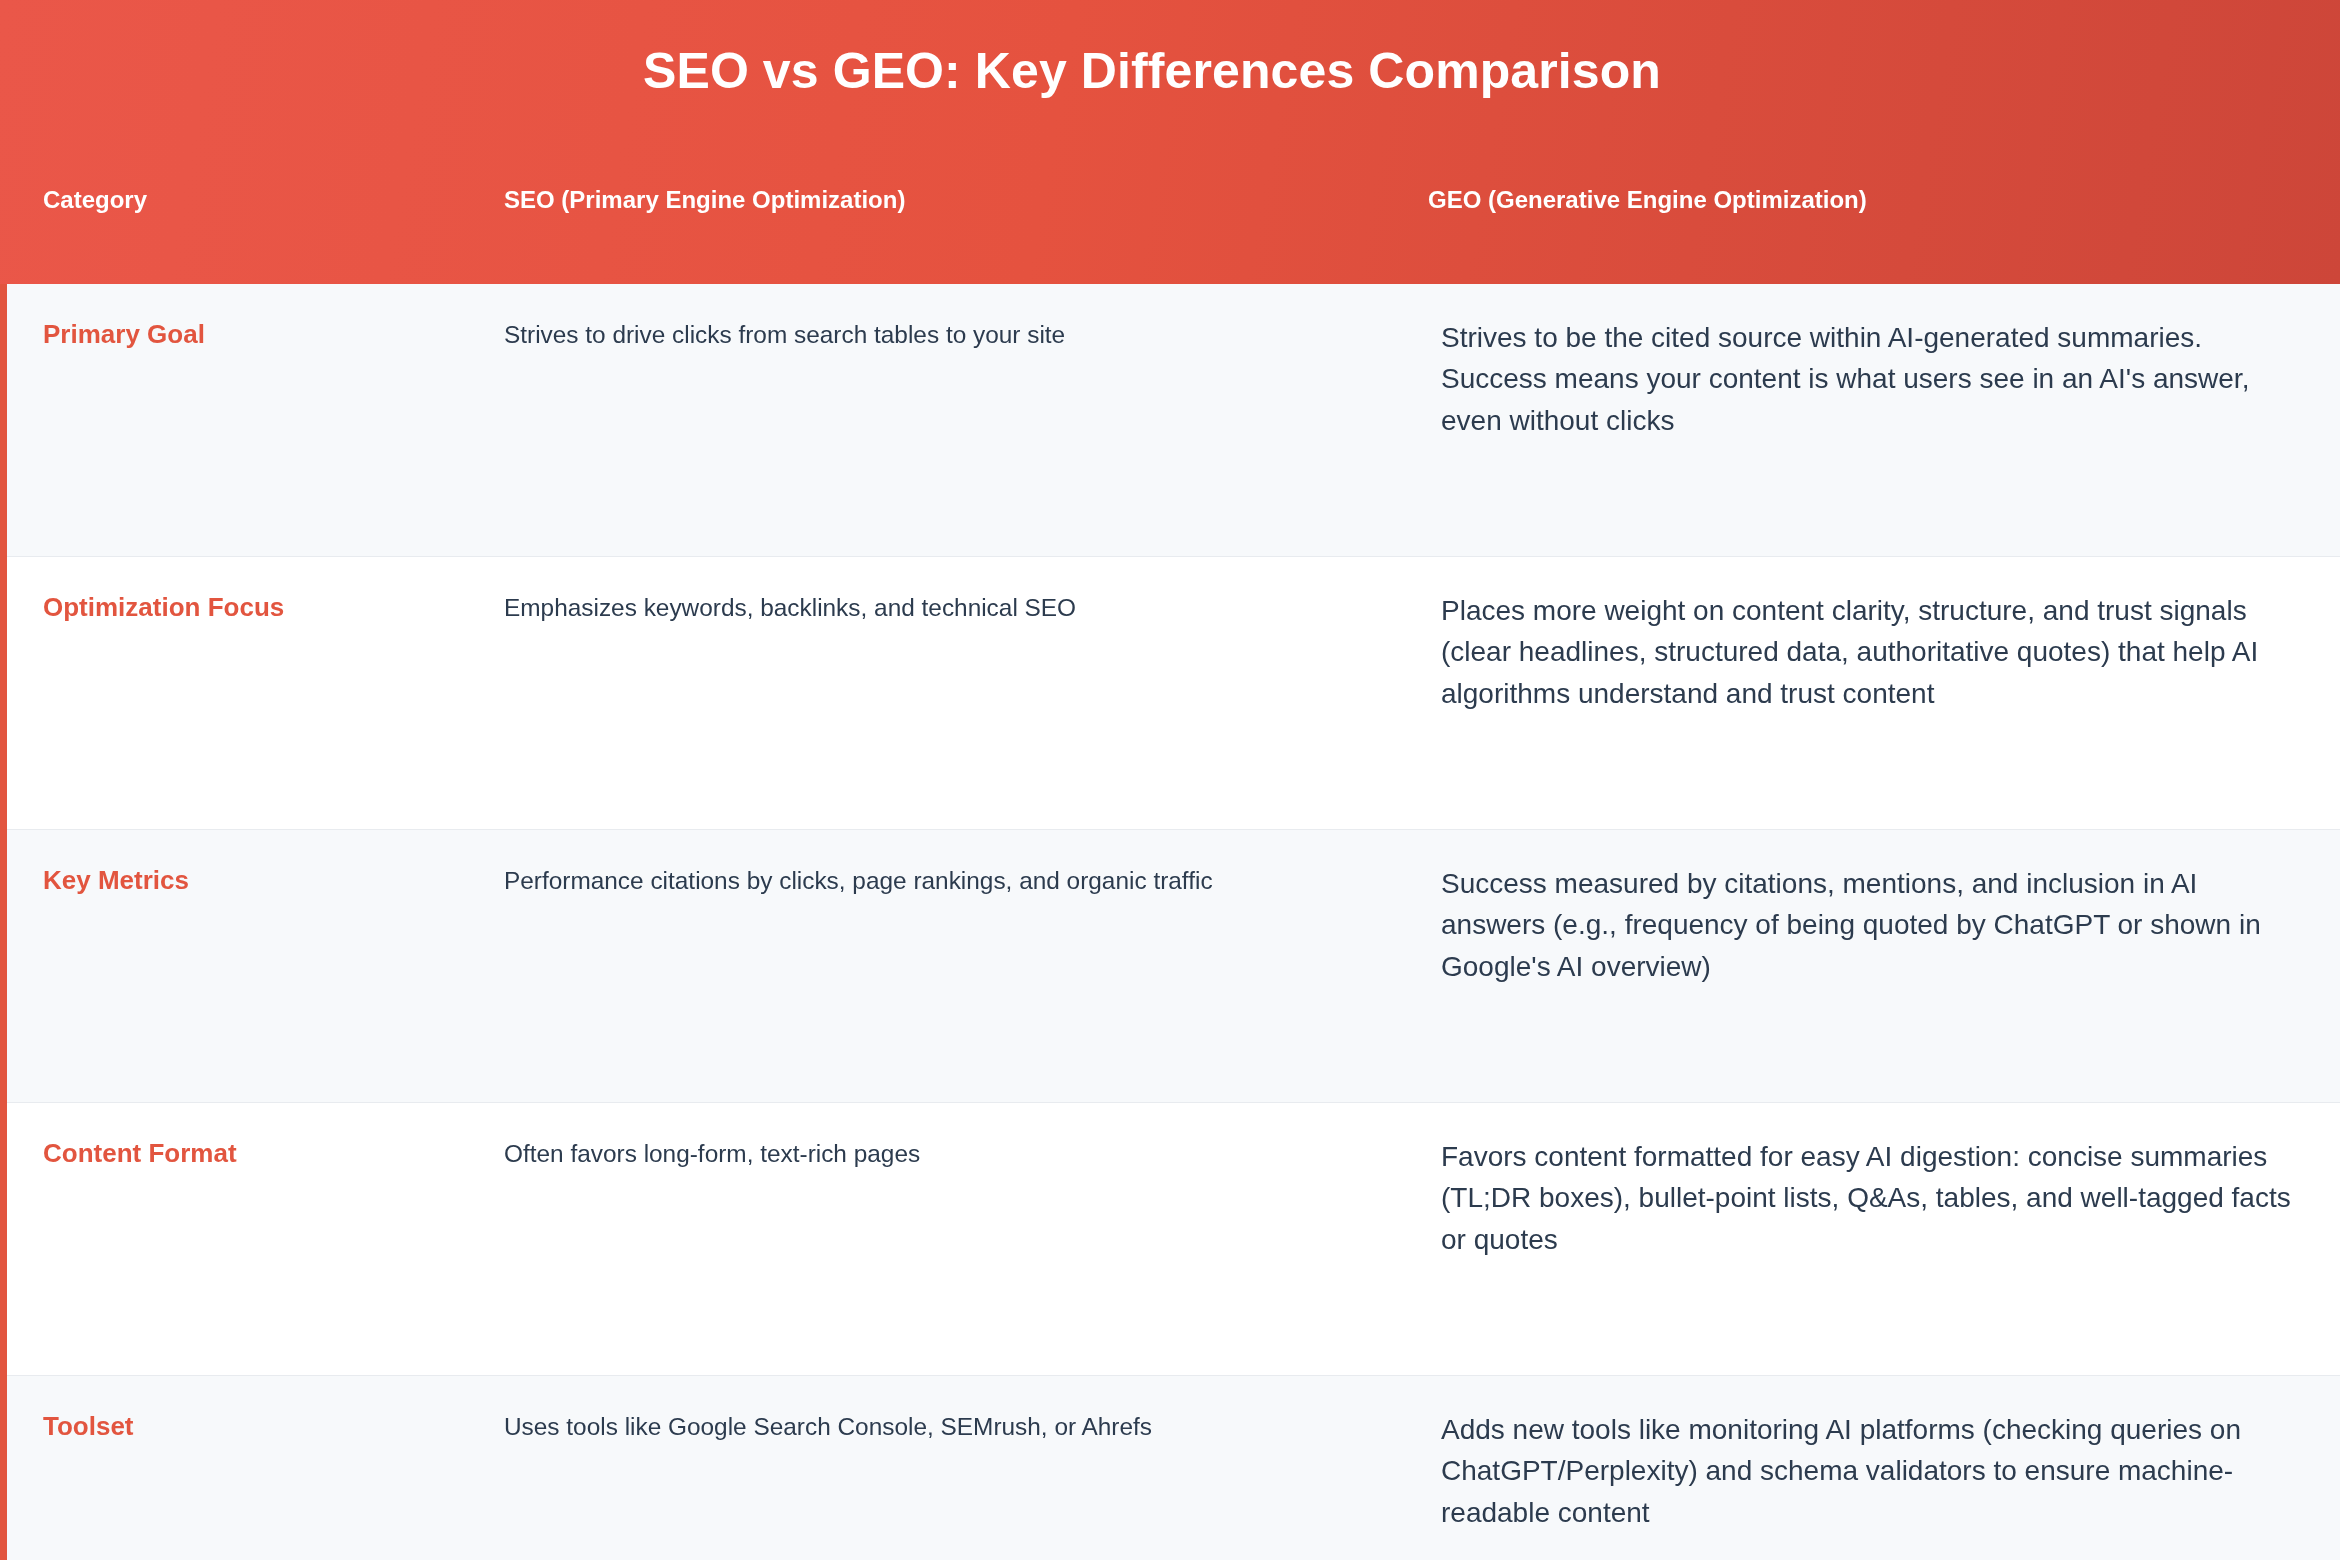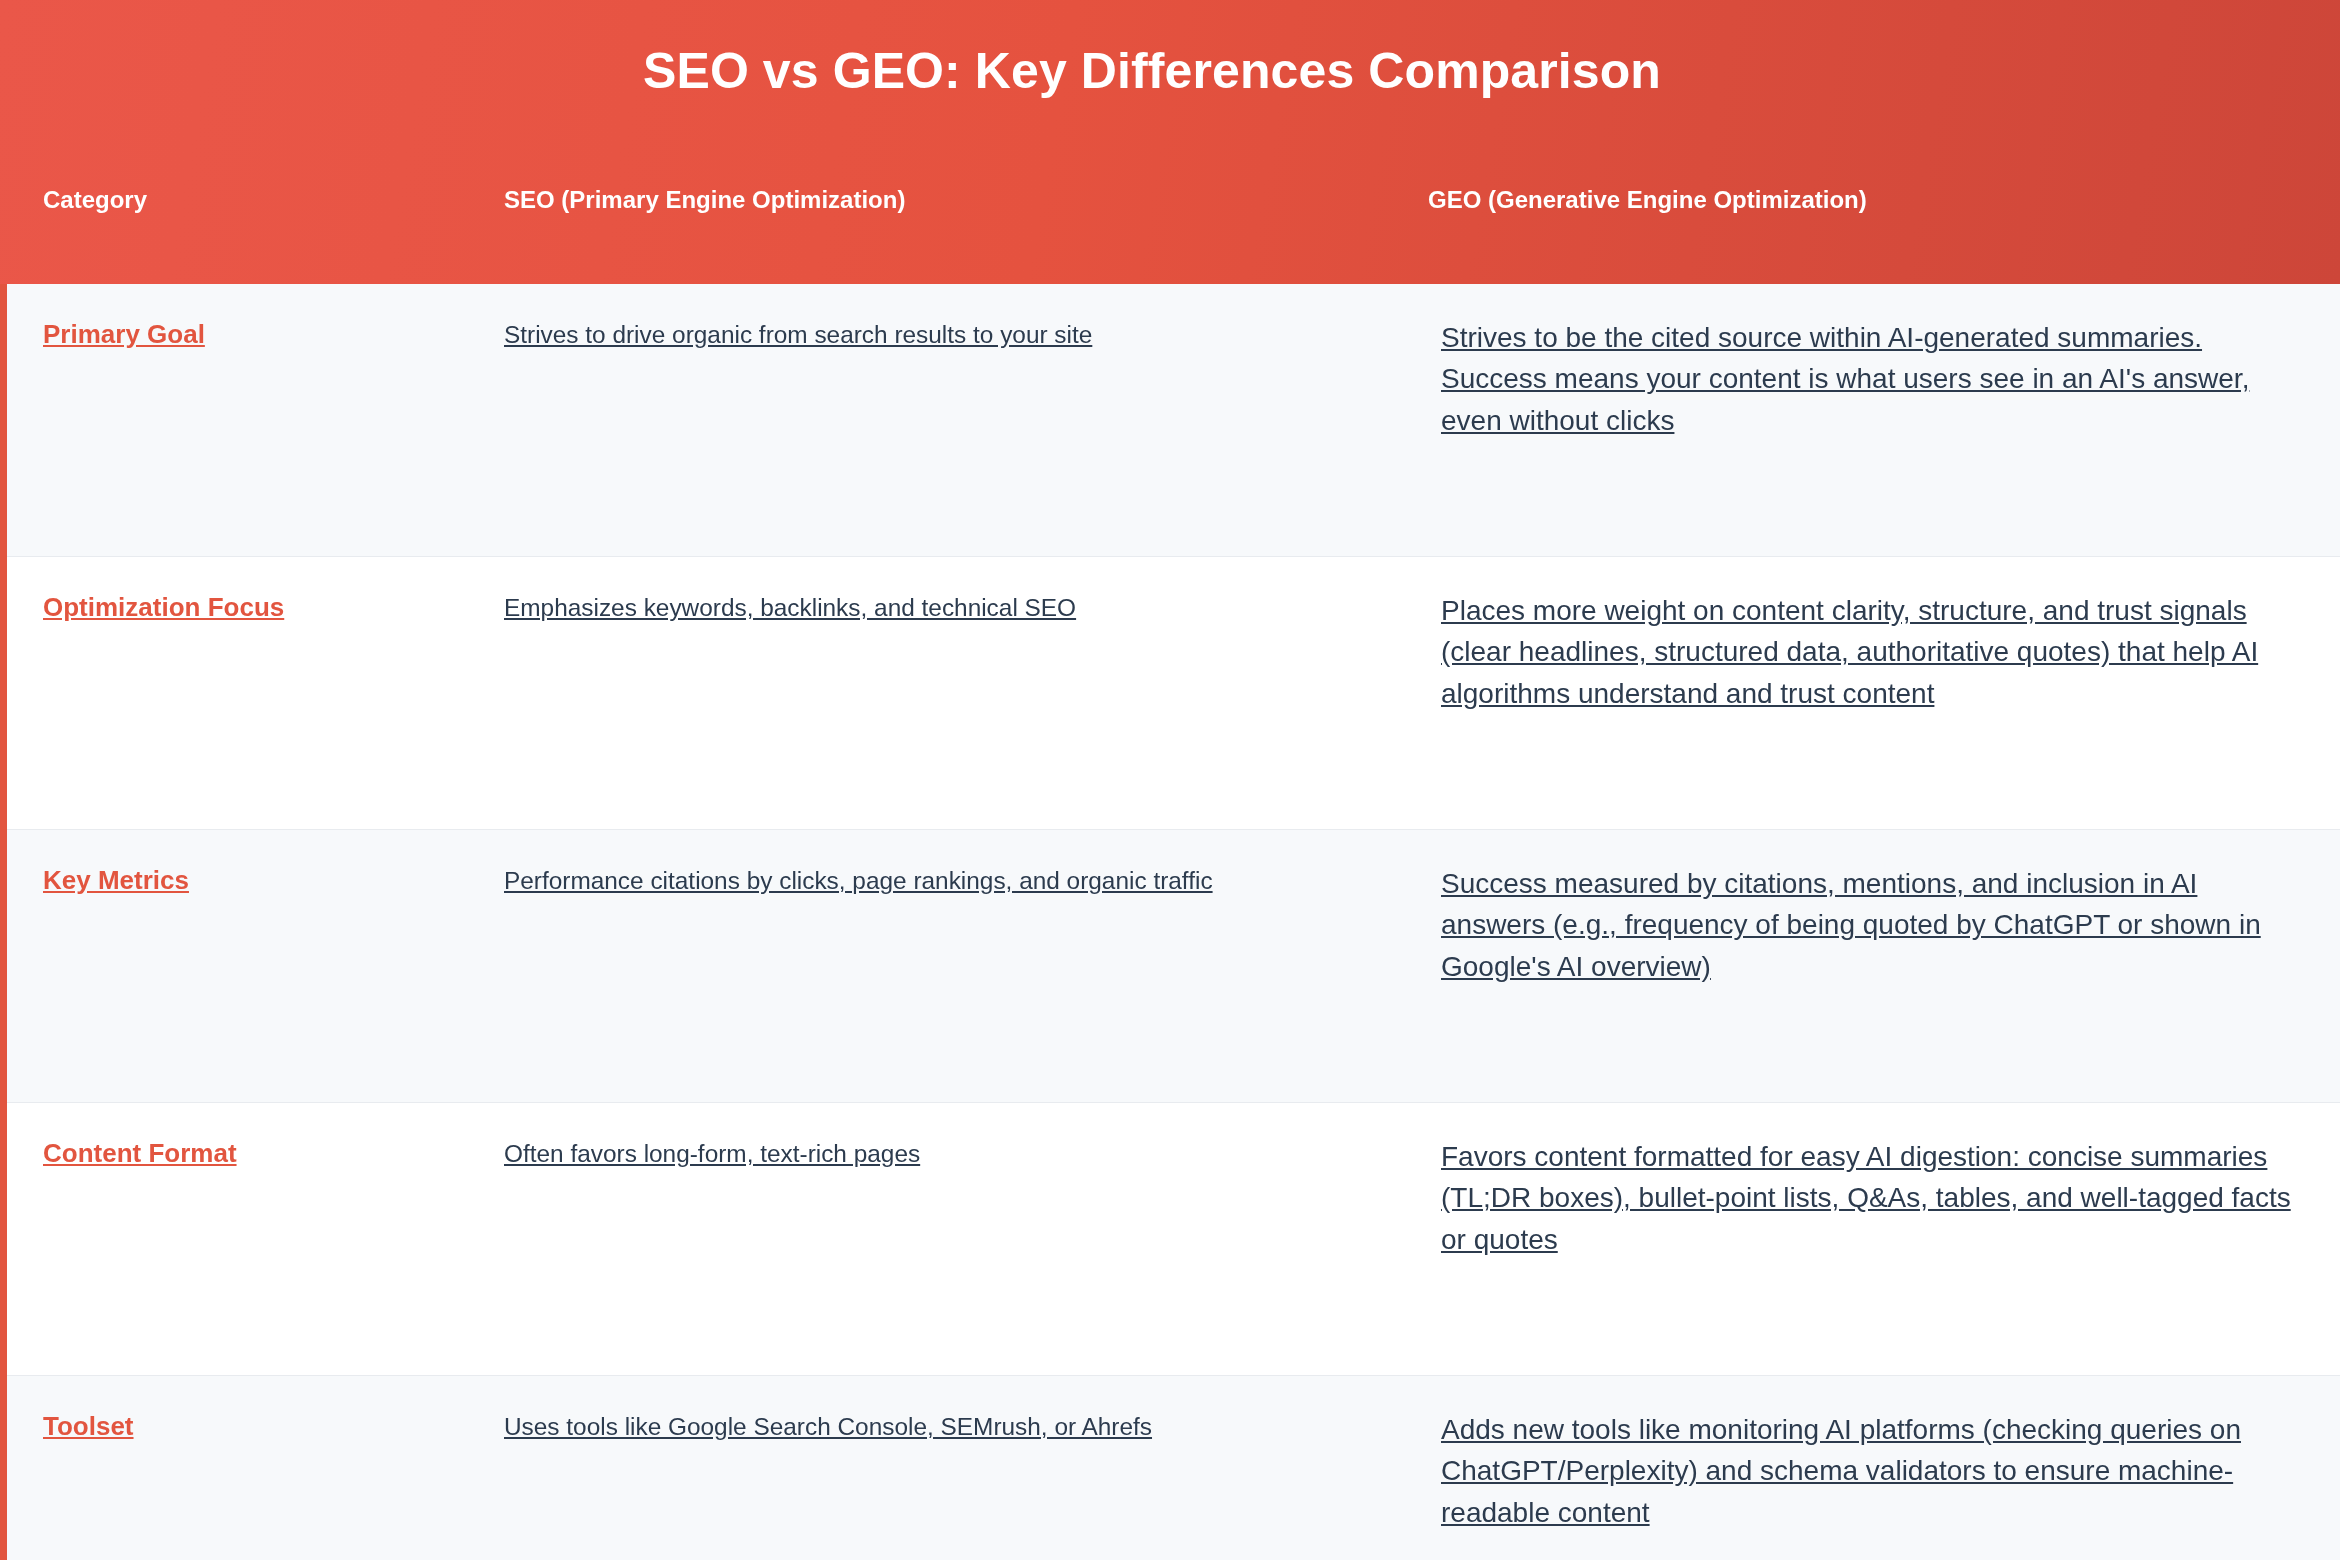--- a/index.html
+++ b/index.html
@@ -94,21 +94,20 @@
     box-sizing: border-box;
     border-bottom: 1px solid #e8ebef;
   }
   .t-row.alt-shade { background: #f7f9fb; }
   .t-row.alt-plain { background: #ffffff; }
 
   .cell {
     position: absolute;
     top: 33px;
     box-sizing: border-box;
-    text-decoration: underline;
   }
 
   .cell.c-category {
     left: 43px;
     width: 439px;
     color: #e2553f;
     font-size: 26px;
     font-weight: bold;
     line-height: 1.35;
   }
@@ -145,21 +144,21 @@
       <div class="col-head c-geo">GEO (Generative Engine Optimization)</div>
     </div>
   </div>
 
   <div class="table-body">
 
     <div class="accent-rail"></div>
 
     <div class="t-row alt-shade">
       <div class="cell c-category">Primary Goal</div>
-      <div class="cell c-seo">Strives to drive organic from search results to your site</div>
+      <div class="cell c-seo">Strives to drive clicks from search tables to your site</div>
       <div class="cell c-geo">Strives to be the cited source within AI-generated summaries. Success means your content is what users see in an AI's answer, even without clicks</div>
     </div>
 
     <div class="t-row alt-plain">
       <div class="cell c-category">Optimization Focus</div>
       <div class="cell c-seo">Emphasizes keywords, backlinks, and technical SEO</div>
       <div class="cell c-geo">Places more weight on content clarity, structure, and trust signals (clear headlines, structured data, authoritative quotes) that help AI algorithms understand and trust content</div>
     </div>
 
     <div class="t-row alt-shade">

